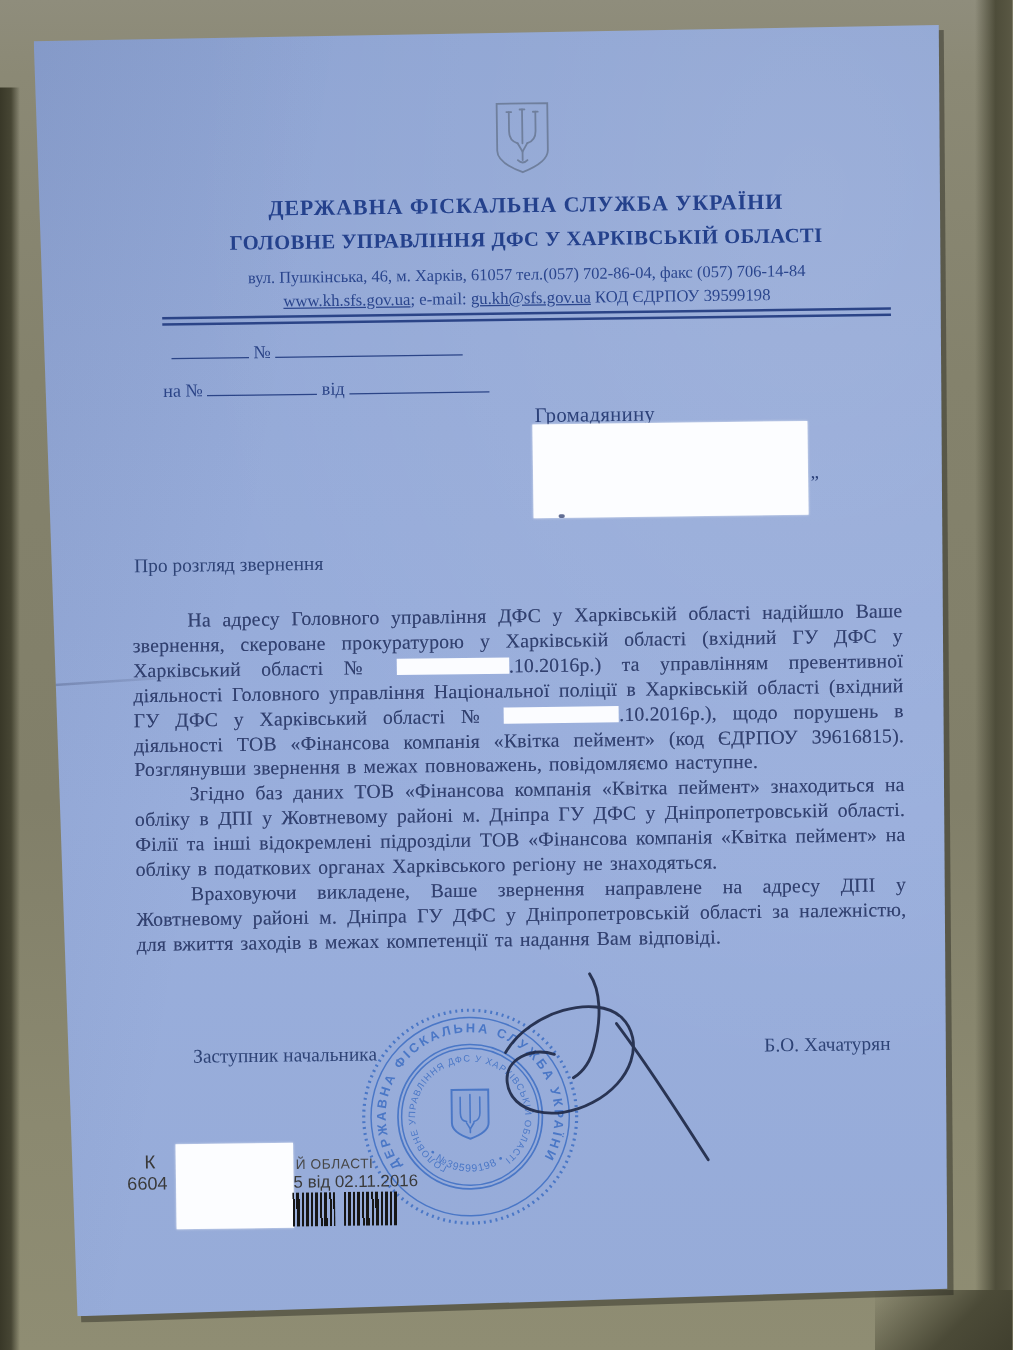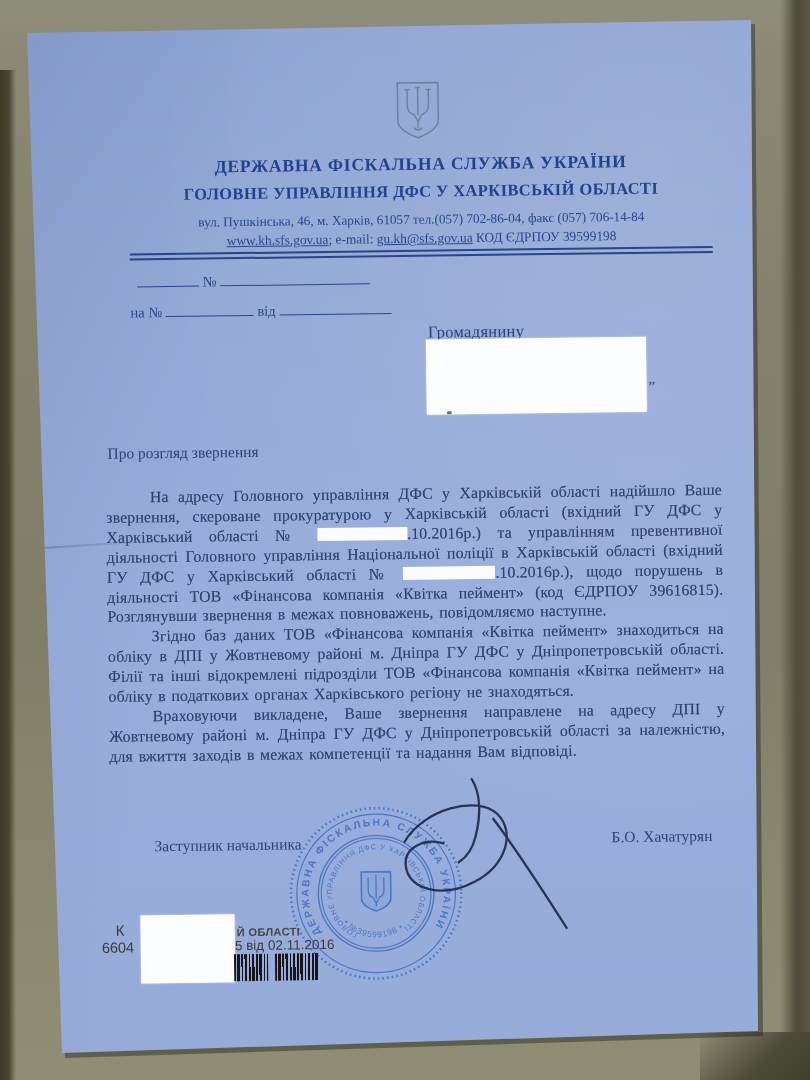--- a/index.html
+++ b/index.html
@@ -53,21 +53,21 @@
   
   .sig-title{left:150px;top:834px;font-size:15.5px;color:#2e4376;}
   .sig-name{left:607px;top:831px;font-size:15.5px;color:#2e4376;}
   .stamp{left:278px;top:800px;width:186px;height:186px;opacity:.88;}
   .autograph{left:380px;top:766px;width:212px;height:182px;}
   
   .reg{font-family:"Liberation Sans","DejaVu Sans",sans-serif;color:#3a3a3a;}
   .k-label{left:110px;top:918px;font-size:15px;}
   .k-num{left:96px;top:936px;font-size:14.5px;}
   .bottom-box{left:135px;top:912px;width:94px;height:68px;}
-  .partial1{left:231px;top:924px;font-size:11px;letter-spacing:.4px;color:#474747;font-weight:bold;}
+  .partial1{left:231px;top:924px;font-size:11px;letter-spacing:.4px;color:#474747;}
   .partial2{left:229px;top:936px;font-size:13.5px;}
   .bc{top:952px;height:27px;background:repeating-linear-gradient(90deg,#161616 0 1.6px,rgba(0,0,0,0) 1.6px 3.1px,#161616 3.1px 5.6px,rgba(0,0,0,0) 5.6px 7.4px);}
   .bc1{left:228px;width:34px;}
   .bc2{left:269px;width:43px;}
   .crease{left:40px;top:539px;width:135px;height:2px;transform:rotate(-3deg);
     background:linear-gradient(90deg,rgba(55,65,100,.30),rgba(55,65,100,0));}
 </style>
 </head>
 <body>
 

